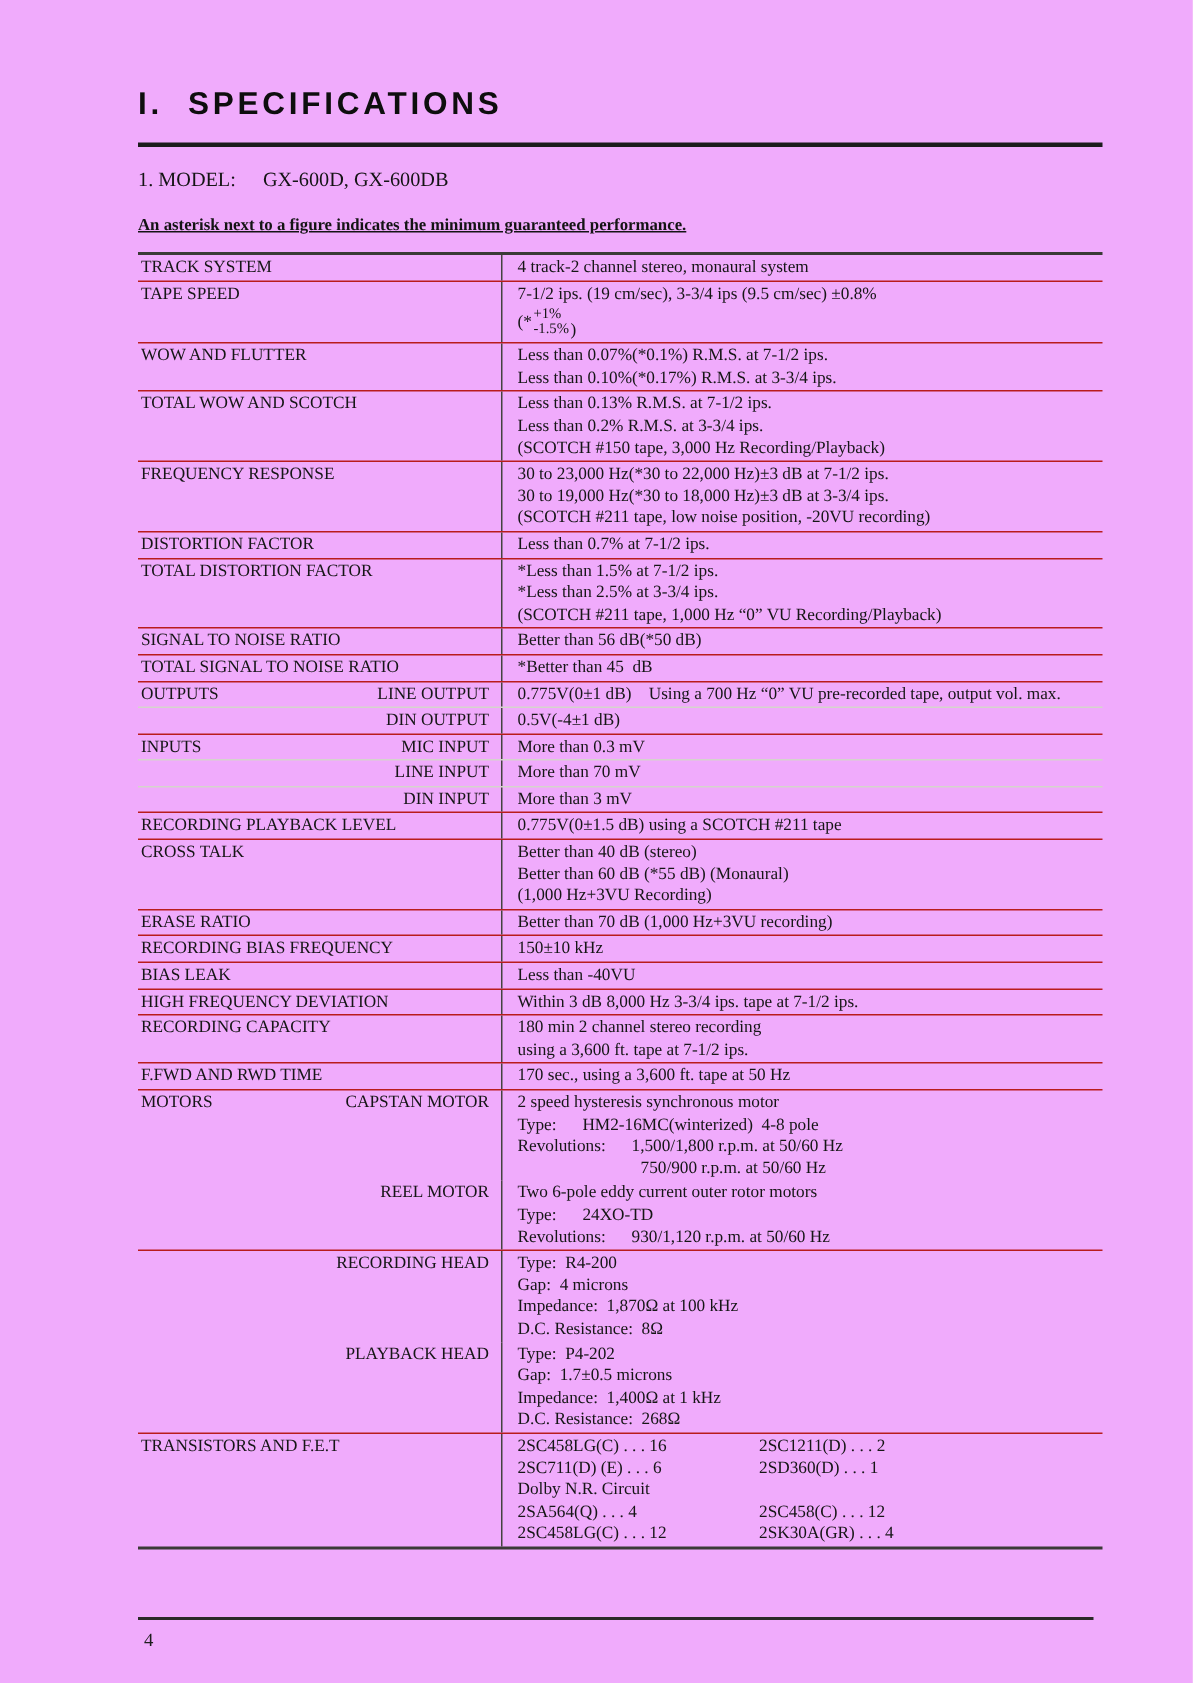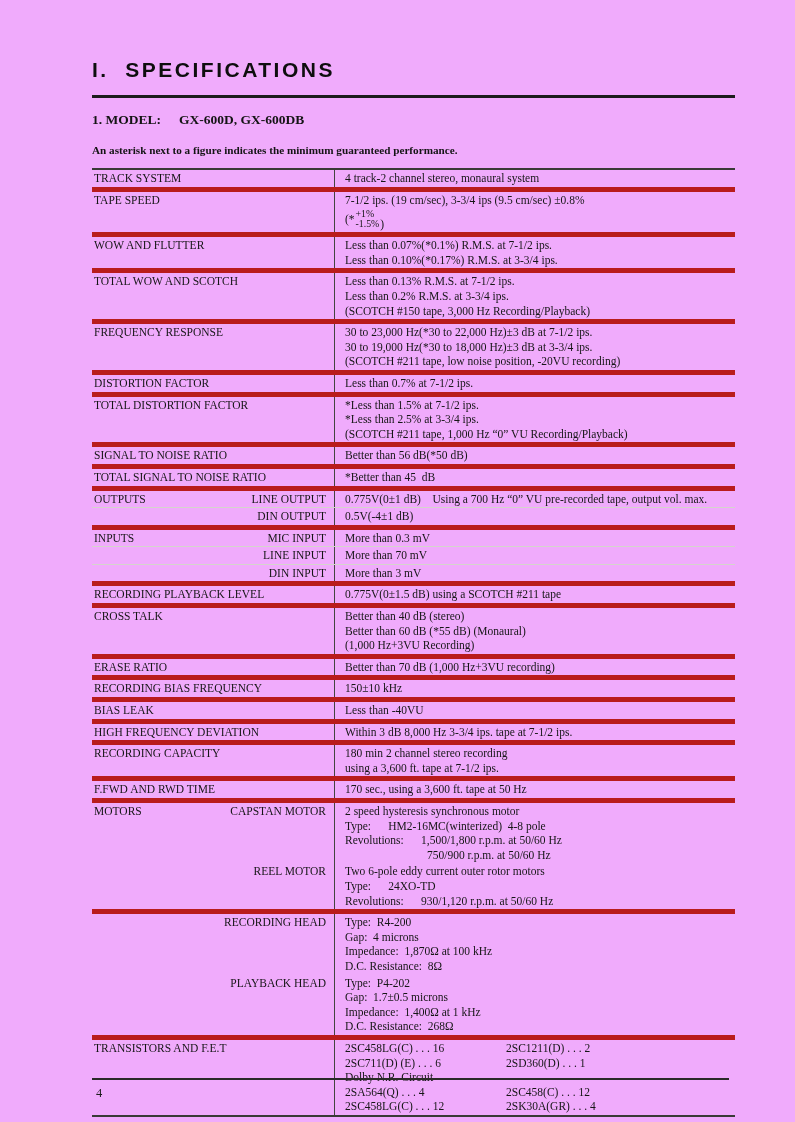--- a/index.html
+++ b/index.html
@@ -31,39 +31,40 @@
     white-space: pre;
   }
   .title-rule {
     height: 3px;
     background: #1c1c1c;
     margin-top: 13px;
   }
   .model-line {
     margin: 14px 0 16px 0;
     font-size: 13.5px;
-    font-weight: bold;
+    font-weight: normal;
     color: #141414;
   }
   .model-line .model-value { margin-left: 18px; }
   .note-line {
     margin: 10px 0 12px 0;
     font-size: 11.2px;
     font-weight: bold;
     color: #141414;
+    text-decoration: underline;
   }
   .spec-table {
     margin-top: 8px;
     border-top: 2px solid #3a3a36;
     border-bottom: 2px solid #3a3a36;
     font-size: 11.5px;
     line-height: 14.6px;
     color: #161616;
   }
-  .spec-row + .spec-row { border-top: 5px solid #b91c1c; }
+  .spec-row + .spec-row { border-top: 1px solid #b91c1c; }
   .spec-subrow { display: flex; align-items: stretch; }
   .spec-subrow.sep { border-top: 1px solid #d5d4cc; }
   .cell-label {
     flex: 0 0 242px;
     width: 242px;
     box-sizing: border-box;
     display: flex;
     justify-content: space-between;
     padding: 1px 8px 1px 2px;
     white-space: pre;

